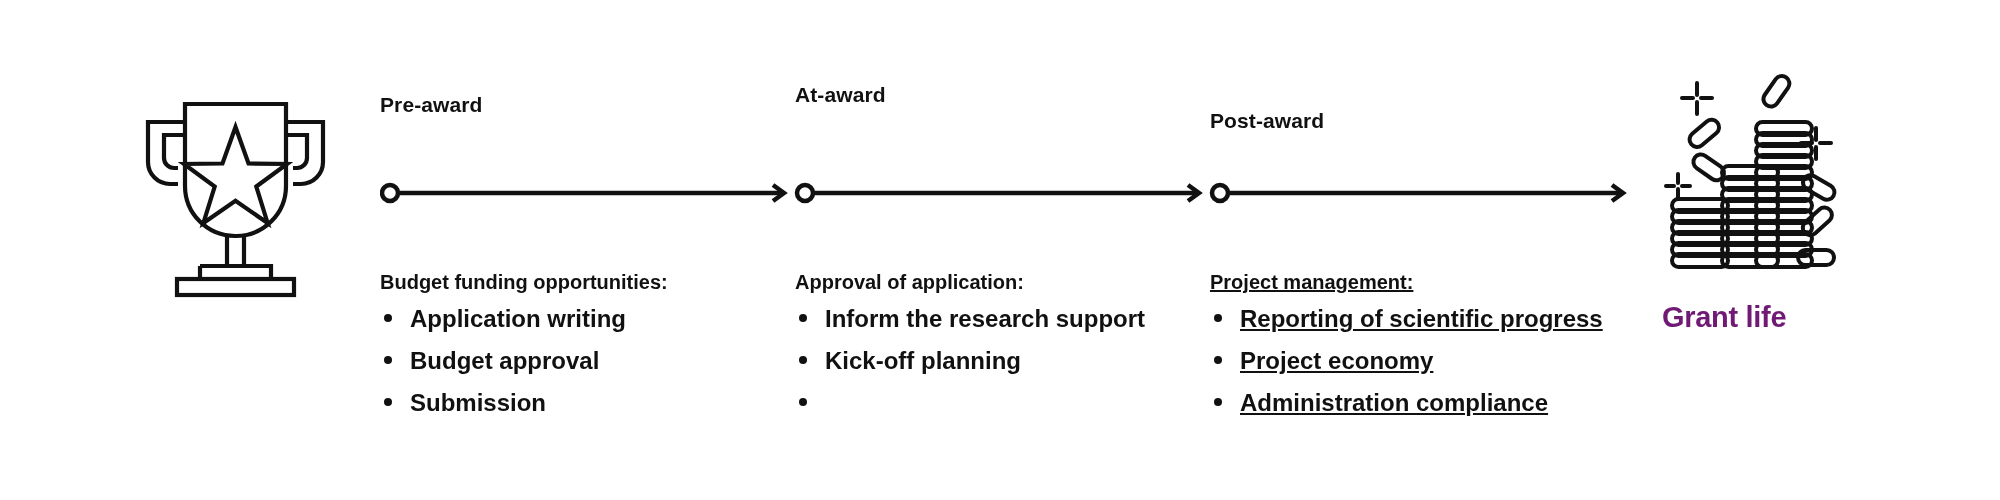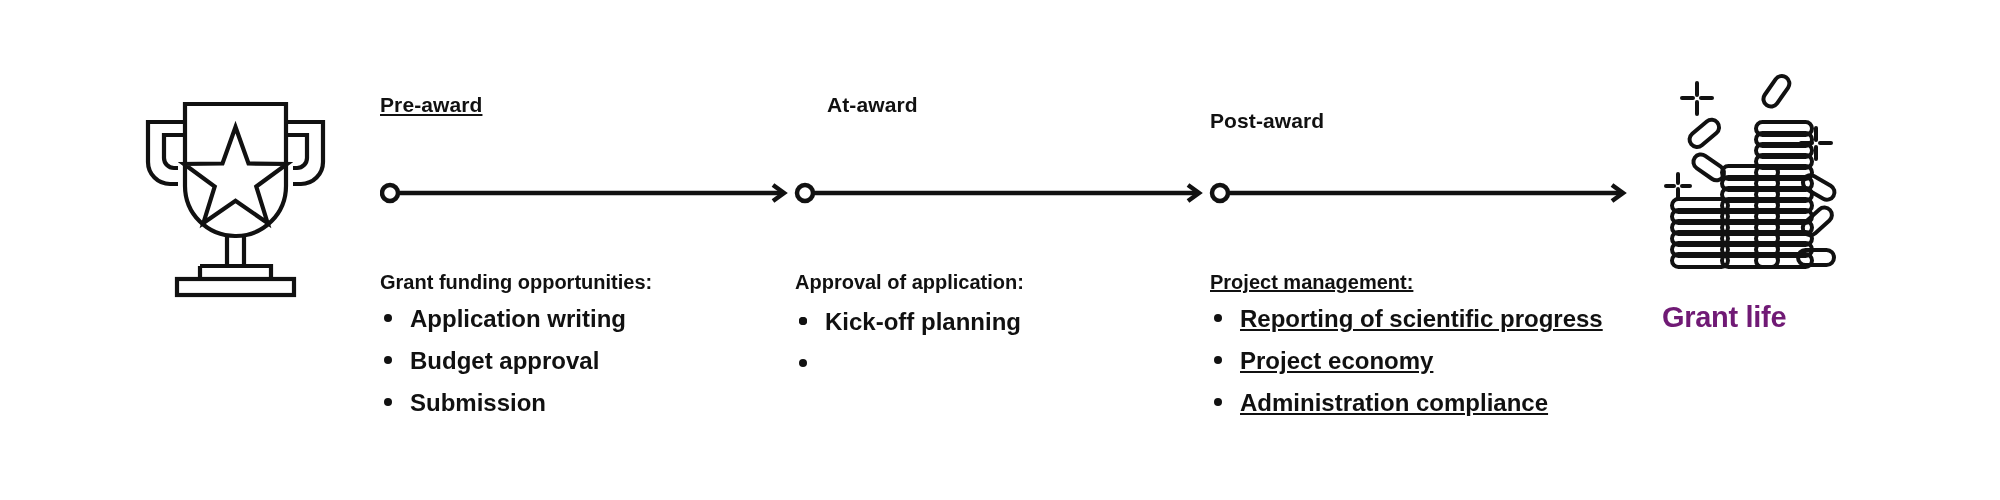--- a/index.html
+++ b/index.html
@@ -132,22 +132,22 @@
       <path d="M99 146 V175"></path>
       <path d="M116 146 V175"></path>
 
       <path d="M72 176 H143 V187"></path>
       <path d="M72 176 V187"></path>
 
       <rect x="49" y="189" width="117" height="16"></rect>
     </svg>
   </div>
 
-  <div class="phase-title" style="left:380px; top:94px;text-decoration:underline;">Pre-award</div>
-  <div class="phase-title" style="left:795px; top:94px;margin-left:32px;">At-award</div>
+  <div class="phase-title" style="left:380px; top:94px;">Pre-award</div>
+  <div class="phase-title" style="left:795px; top:84px;">At-award</div>
   <div class="phase-title" style="left:1210px; top:110px;">Post-award</div>
 
   <div id="timeline-track">
     <svg viewBox="0 0 1250 30" width="1250" height="30" fill="none" stroke="#111111" stroke-width="4">
 
       <g>
         <circle cx="10" cy="15" r="8" fill="#ffffff" stroke="#111111" stroke-width="4.5"></circle>
       </g>
       <g>
         <line x1="18" y1="15" x2="404" y2="15" stroke-width="4.5"></line>
@@ -166,21 +166,21 @@
         <circle cx="840" cy="15" r="8" fill="#ffffff" stroke="#111111" stroke-width="4.5"></circle>
       </g>
       <g>
         <line x1="848" y1="15" x2="1243" y2="15" stroke-width="4.5"></line>
         <polyline points="1232,7 1243,15 1232,23" stroke-width="4.5" stroke-linecap="butt" stroke-linejoin="miter" fill="none"></polyline>
       </g>
     </svg>
   </div>
 
   <div class="phase-block" style="left:380px;">
-    <div class="phase-heading">Grant funding opportunities:</div>
+    <div class="phase-heading">Budget funding opportunities:</div>
     <ul class="phase-list">
       <li>
         <span class="bullet"></span>
         <span>Application writing</span>
       </li>
       <li>
         <span class="bullet"></span>
         <span>Budget approval</span>
       </li>
       <li>
@@ -188,20 +188,21 @@
         <span>Submission</span>
       </li>
     </ul>
   </div>
 
   <div class="phase-block" style="left:795px;">
     <div class="phase-heading">Approval of application:</div>
     <ul class="phase-list">
       <li>
         <span class="bullet"></span>
+        <span>Inform the research support</span>
       </li>
       <li>
         <span class="bullet"></span>
         <span>Kick-off planning</span>
       </li>
       <li>
         <span class="bullet"></span>
       </li>
     </ul>
   </div>

